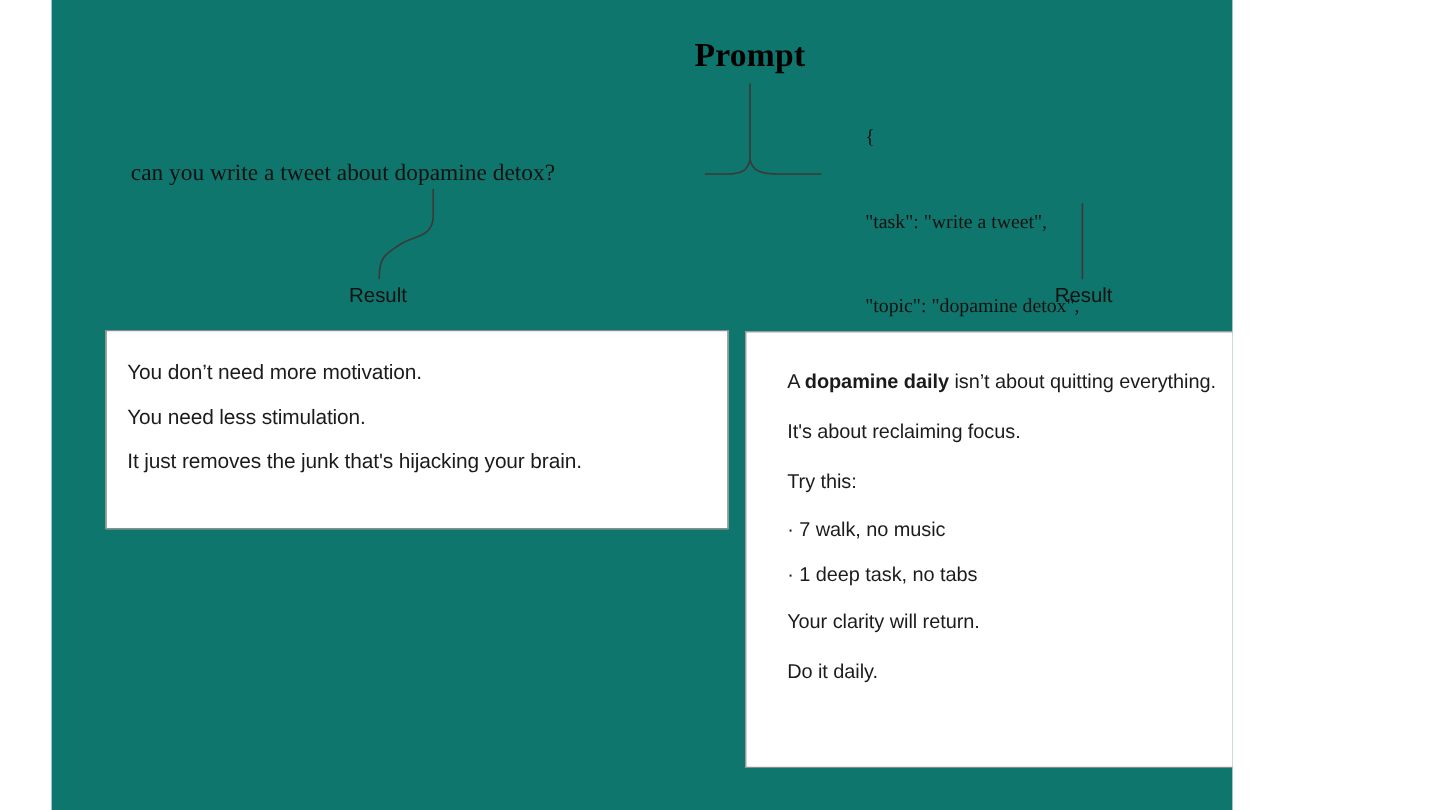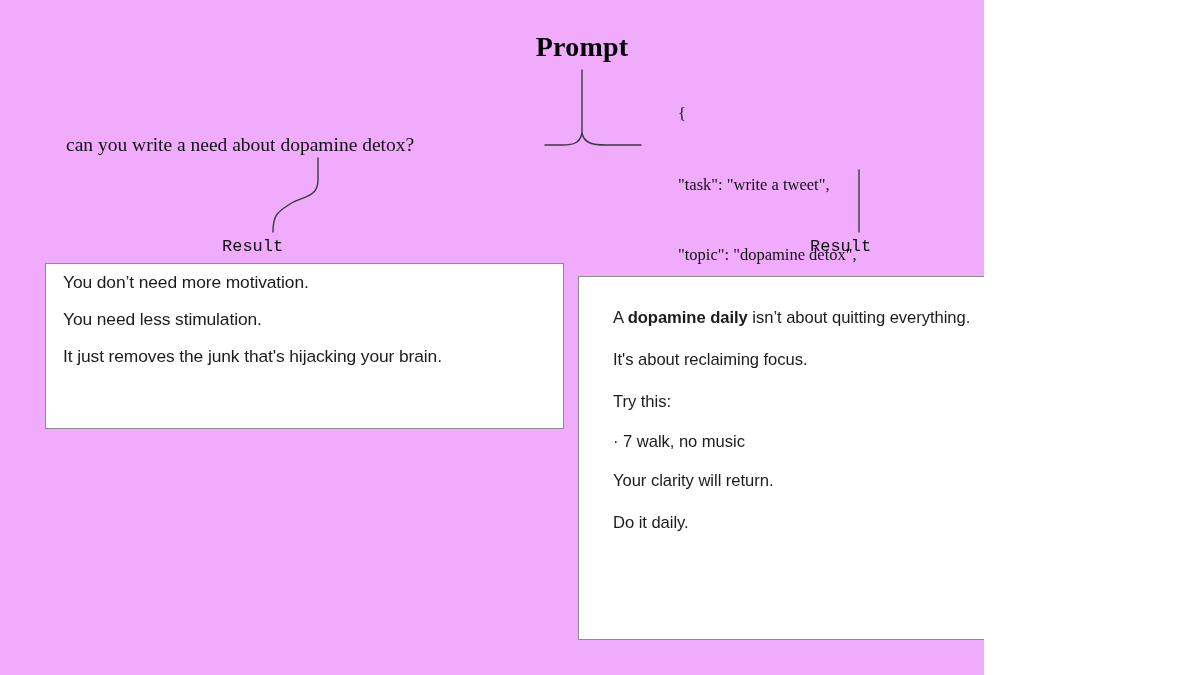--- a/index.html
+++ b/index.html
@@ -10,22 +10,23 @@
   }
   body {
     font-family: "Liberation Serif", "DejaVu Serif", serif;
     color: #111111;
     -webkit-font-smoothing: antialiased;
   }
   #canvas {
     position: relative;
     width: 984px;
     height: 675px;
-    background: #f0abfc;
+    background: #0f766e;
     overflow: hidden;
+    margin-left: 43px;
   }
 
   
   #connectors {
     position: absolute;
     left: 0;
     top: 0;
     width: 1200px;
     height: 675px;
     pointer-events: none;
@@ -75,45 +76,45 @@
     color: #111111;
     white-space: pre;
   }
   .json-block .jline {
     display: block;
     white-space: pre;
   }
 
   .result-label {
     position: absolute;
-    font-family: Liberation Mono, monospace;
+    font-family: Liberation Sans, sans-serif;
     font-size: 17px;
     line-height: 20px;
     color: #111111;
     white-space: nowrap;
-    text-align: left;
+    text-align: center;
   }
   .result-label.left  { left: 222px; top: 237px; width: 100px; }
   .result-label.right { left: 810px; top: 237px; width: 100px; }
 
   
   .result-box {
     position: absolute;
     box-sizing: border-box;
     background: #ffffff;
     border: 1px solid #8c8c8c;
     font-family: "Liberation Sans", "DejaVu Sans", sans-serif;
     color: #1b1b1b;
   }
   .result-box.left {
     left: 45px;
-    top: 263px;
+    top: 275px;
     width: 519px;
     height: 166px;
-    padding: 0 16px 12px 17px;
+    padding: 16px 16px 12px 17px;
   }
   .result-box.right {
     left: 578px;
     top: 276px;
     width: 582px;
     height: 364px;
     padding: 20px 18px 18px 34px;
   }
 
   .result-box .line {
@@ -148,21 +149,21 @@
     <path d="M 582,133 C 580,143 574,145 562,145 L 545,145"></path>
     <path d="M 582,133 C 584,143 592,145 606,145 L 641,145"></path>
 
     <path d="M 318,158 L 318,180 C 318,198 302,196 290,204 C 278,212 273,214 273,232"></path>
 
     <line x1="859" y1="170" x2="859" y2="232"></line>
   </svg>
 
   <div class="prompt-title">Prompt</div>
 
-  <div class="user-query">can you write a need about dopamine detox?</div>
+  <div class="user-query">can you write a tweet about dopamine detox?</div>
 
   <div class="json-block">
     <span class="jline">{</span>
     <span class="jline">"task": "write a tweet",</span>
     <span class="jline">"topic": "dopamine detox",</span>
     <span class="jline">"style": "viral",</span>
     <span class="jline">"length": "under 280 characters"</span>
     <span class="jline">}</span>
   </div>
 
@@ -173,17 +174,18 @@
     <div class="line">You don’t need more motivation.</div>
     <div class="line">You need less stimulation.</div>
     <div class="line">It just removes the junk that's hijacking your brain.</div>
   </div>
 
   <div class="result-box right">
     <div class="line"><span>A </span><b>dopamine daily</b><span> isn’t about quitting everything.</span></div>
     <div class="line">It's about reclaiming focus.</div>
     <div class="line">Try this:</div>
     <div class="line bullet">· 7 walk, no music</div>
+    <div class="line bullet">· 1 deep task, no tabs</div>
     <div class="line">Your clarity will return.</div>
     <div class="line">Do it daily.</div>
   </div>
 
 </div>
 
 </body></html>

